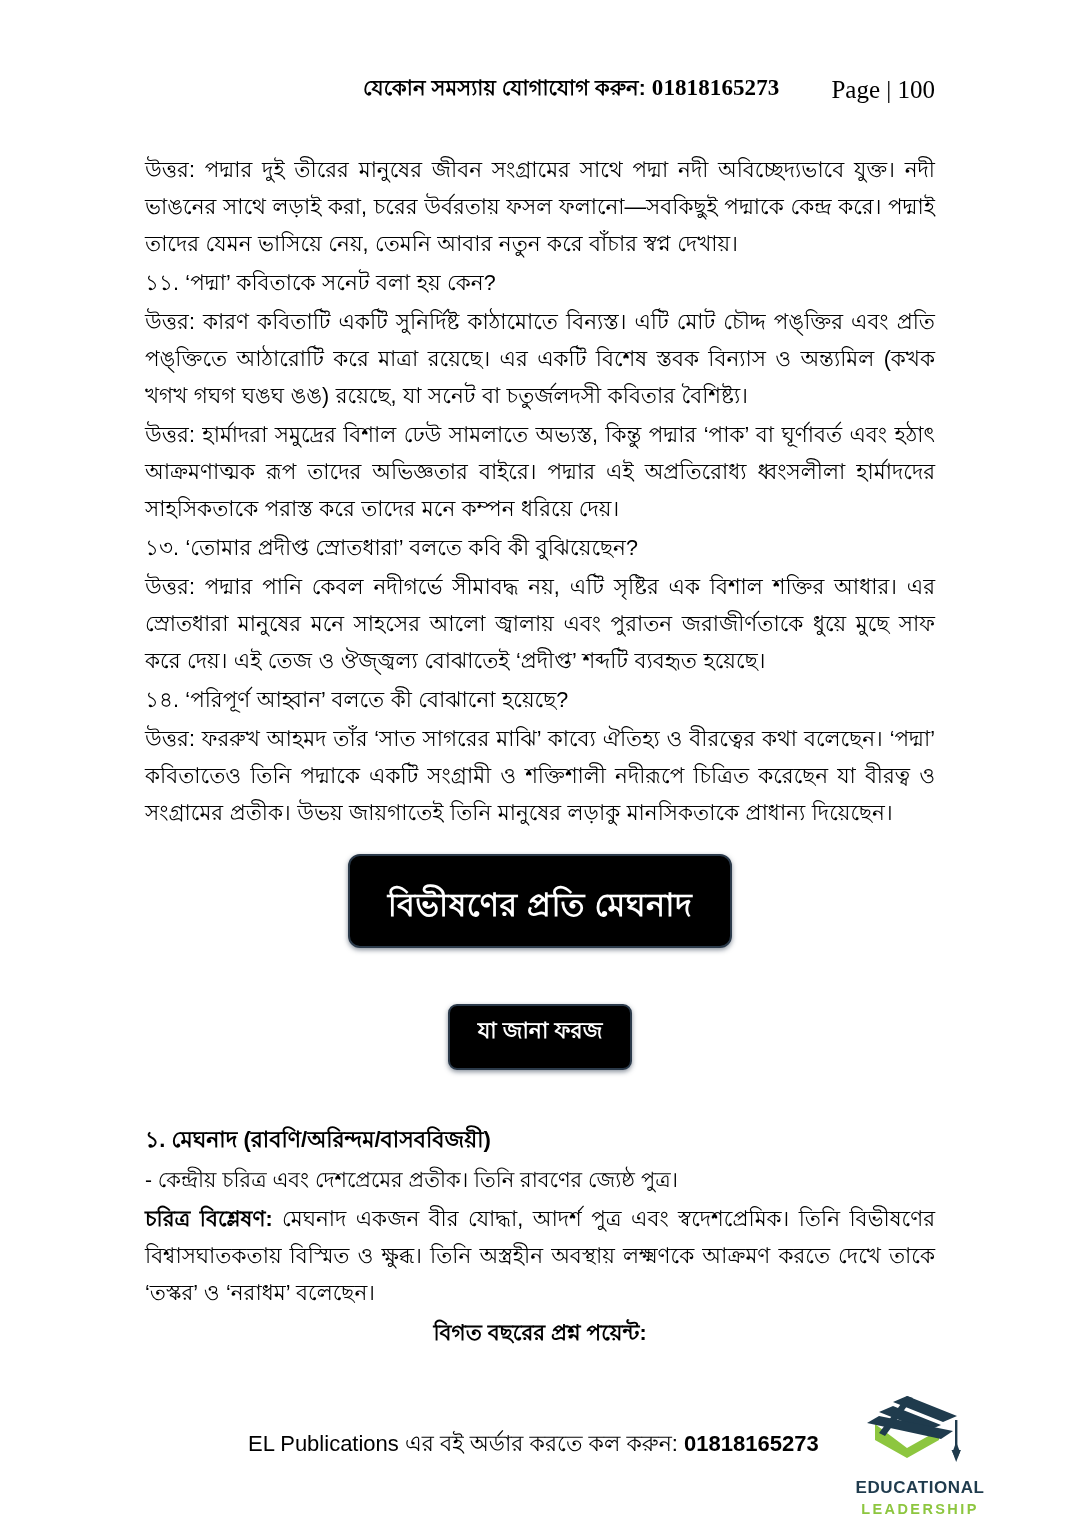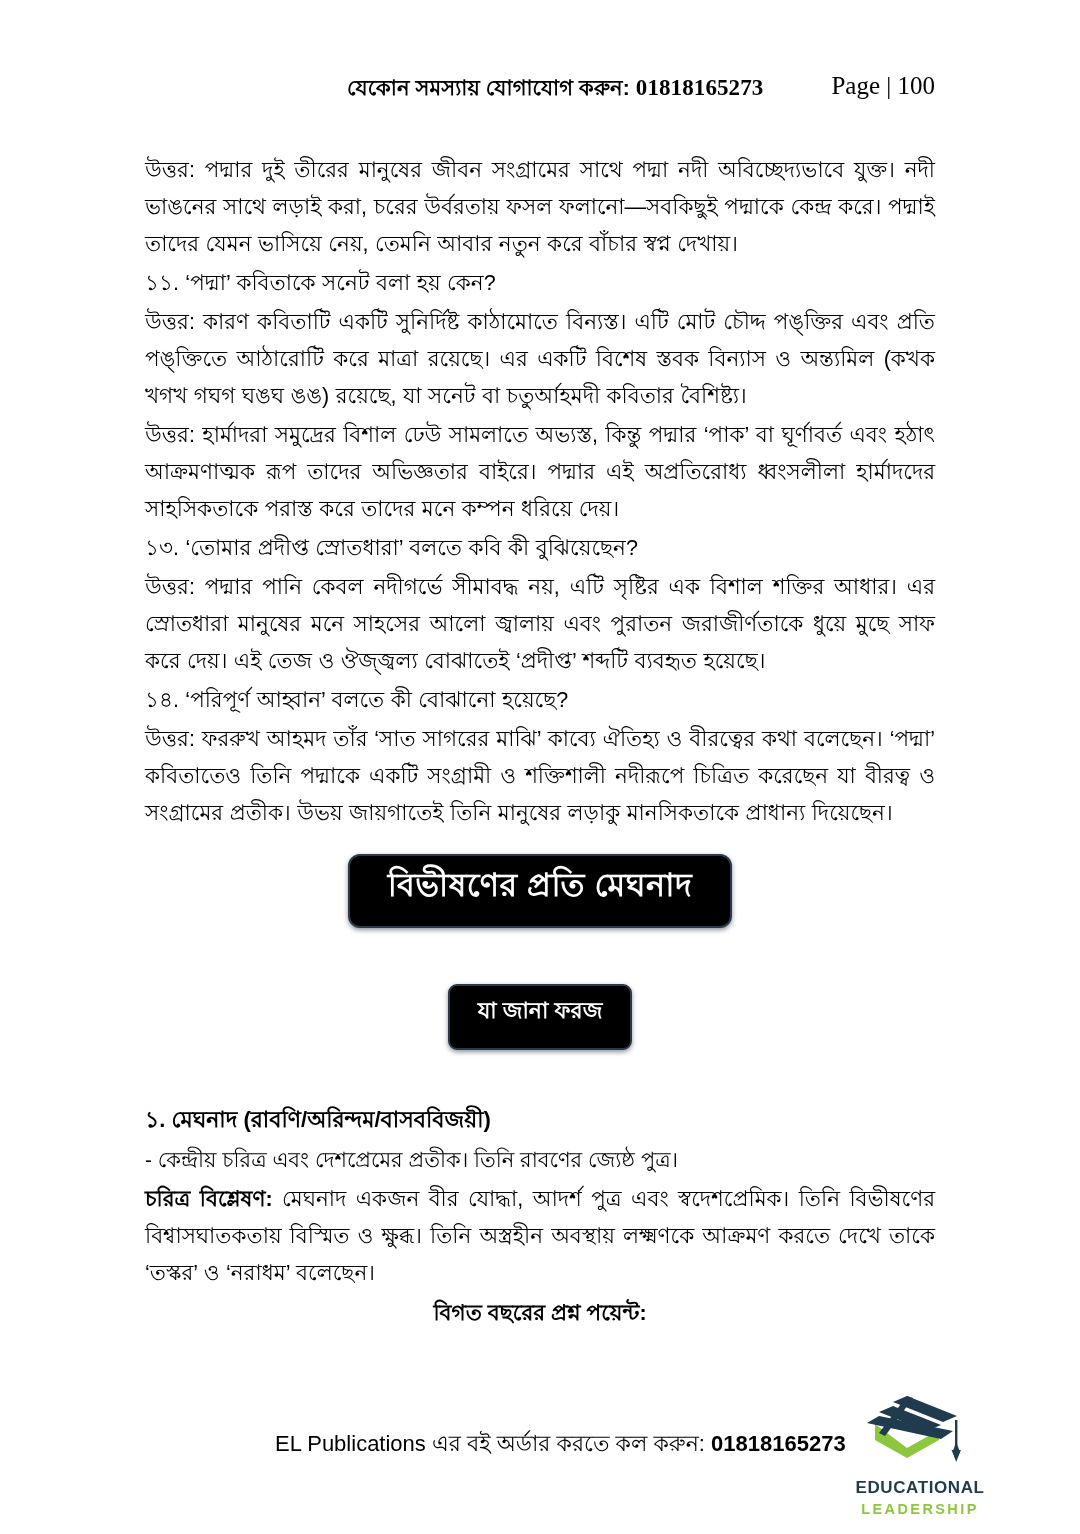--- a/index.html
+++ b/index.html
@@ -22,23 +22,23 @@
     box-sizing: border-box;
   }
 
   
   .header {
     position: absolute;
     top: 72px;
     left: 145px;
     width: 790px;
     display: flex;
-    align-items: flex-start;
+    align-items: center;
     justify-content: flex-end;
-    gap: 68px;
+    gap: 52px;
   }
   .header-contact {
     font-family: "Liberation Sans", "DejaVu Sans", sans-serif;
     font-size: 21px;
     font-weight: 700;
     letter-spacing: 0.1px;
     white-space: nowrap;
   }
   .header-contact .phone {
     font-family: "Liberation Serif", "DejaVu Serif", serif;
@@ -93,21 +93,21 @@
     font-family: "Liberation Sans", "DejaVu Sans", sans-serif;
     text-align: center;
     border-radius: 12px;
     border: 2px solid #2b3a4a;
     box-shadow: 0 2px 5px rgba(40,55,75,0.55);
     white-space: nowrap;
   }
   .banner.title {
     font-size: 32px;
     font-weight: 700;
-    padding: 4px 38px 12px 38px;
+    padding: 24px 38px 12px 38px;
     margin-top: 20px;
     letter-spacing: 0.5px;
   }
   .banner.sub {
     font-size: 22px;
     font-weight: 700;
     padding: 7px 28px 18px 28px;
     margin-top: 56px;
     border-radius: 9px;
   }
@@ -152,21 +152,20 @@
     left: 248px;
     top: 30px;
     font-family: "Liberation Sans", "DejaVu Sans", sans-serif;
     font-size: 22px;
     font-weight: 400;
     white-space: nowrap;
   }
   .footer-text .en {
     font-family: "Liberation Sans", "DejaVu Sans", sans-serif;
     font-weight: 400;
-    margin-left: 27px;
   }
   .footer-text .phone {
     font-weight: 700;
   }
 
   .logo {
     position: absolute;
     left: 845px;
     top: -6px;
     width: 150px;
@@ -205,21 +204,21 @@
   <div class="header">
     <div class="header-contact"><span>যেকোন সমস্যায় যোগাযোগ করুন:</span> <span class="phone">01818165273</span></div>
     <div class="header-page">Page | 100</div>
   </div>
 
   <div class="content">
 
     <p class="para">উত্তর: পদ্মার দুই তীরের মানুষের জীবন সংগ্রামের সাথে পদ্মা নদী অবিচ্ছেদ্যভাবে যুক্ত। নদী ভাঙনের সাথে লড়াই করা, চরের উর্বরতায় ফসল ফলানো—সবকিছুই পদ্মাকে কেন্দ্র করে। পদ্মাই তাদের যেমন ভাসিয়ে নেয়, তেমনি আবার নতুন করে বাঁচার স্বপ্ন দেখায়।</p>
 
     <p class="para q">১১. ‘পদ্মা’ কবিতাকে সনেট বলা হয় কেন?</p>
-    <p class="para">উত্তর: কারণ কবিতাটি একটি সুনির্দিষ্ট কাঠামোতে বিন্যস্ত। এটি মোট চৌদ্দ পঙ্‌ক্তির এবং প্রতি পঙ্‌ক্তিতে আঠারোটি করে মাত্রা রয়েছে। এর একটি বিশেষ স্তবক বিন্যাস ও অন্ত্যমিল (কখক খগখ গঘগ ঘঙঘ ঙঙ) রয়েছে, যা সনেট বা চতুর্আহমদী কবিতার বৈশিষ্ট্য।</p>
+    <p class="para">উত্তর: কারণ কবিতাটি একটি সুনির্দিষ্ট কাঠামোতে বিন্যস্ত। এটি মোট চৌদ্দ পঙ্‌ক্তির এবং প্রতি পঙ্‌ক্তিতে আঠারোটি করে মাত্রা রয়েছে। এর একটি বিশেষ স্তবক বিন্যাস ও অন্ত্যমিল (কখক খগখ গঘগ ঘঙঘ ঙঙ) রয়েছে, যা সনেট বা চতুর্জলদসী কবিতার বৈশিষ্ট্য।</p>
 
     <p class="para">উত্তর: হার্মাদরা সমুদ্রের বিশাল ঢেউ সামলাতে অভ্যস্ত, কিন্তু পদ্মার ‘পাক’ বা ঘূর্ণাবর্ত এবং হঠাৎ আক্রমণাত্মক রূপ তাদের অভিজ্ঞতার বাইরে। পদ্মার এই অপ্রতিরোধ্য ধ্বংসলীলা হার্মাদদের সাহসিকতাকে পরাস্ত করে তাদের মনে কম্পন ধরিয়ে দেয়।</p>
 
     <p class="para q">১৩. ‘তোমার প্রদীপ্ত স্রোতধারা’ বলতে কবি কী বুঝিয়েছেন?</p>
     <p class="para">উত্তর: পদ্মার পানি কেবল নদীগর্ভে সীমাবদ্ধ নয়, এটি সৃষ্টির এক বিশাল শক্তির আধার। এর স্রোতধারা মানুষের মনে সাহসের আলো জ্বালায় এবং পুরাতন জরাজীর্ণতাকে ধুয়ে মুছে সাফ করে দেয়। এই তেজ ও ঔজ্জ্বল্য বোঝাতেই ‘প্রদীপ্ত’ শব্দটি ব্যবহৃত হয়েছে।</p>
 
     <p class="para q">১৪. ‘পরিপূর্ণ আহ্বান’ বলতে কী বোঝানো হয়েছে?</p>
 
     <p class="para last-of-block">উত্তর: ফররুখ আহমদ তাঁর ‘সাত সাগরের মাঝি’ কাব্যে ঐতিহ্য ও বীরত্বের কথা বলেছেন। ‘পদ্মা’ কবিতাতেও তিনি পদ্মাকে একটি সংগ্রামী ও শক্তিশালী নদীরূপে চিত্রিত করেছেন যা বীরত্ব ও সংগ্রামের প্রতীক। উভয় জায়গাতেই তিনি মানুষের লড়াকু মানসিকতাকে প্রাধান্য দিয়েছেন।</p>
 

